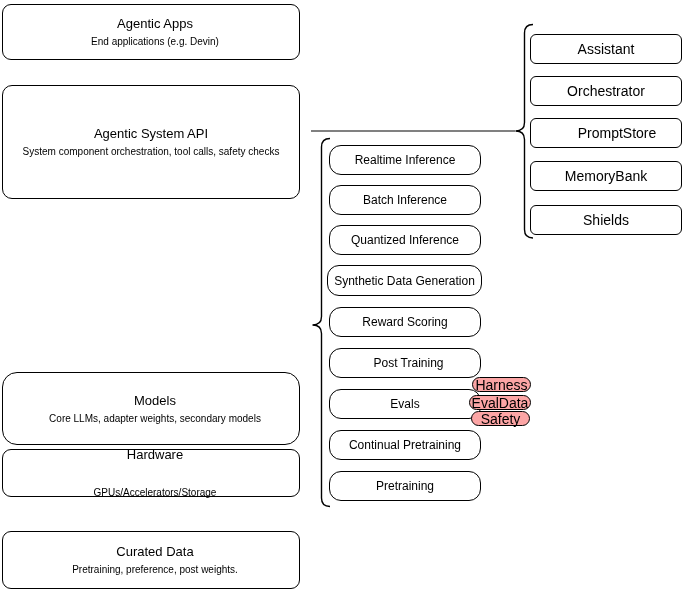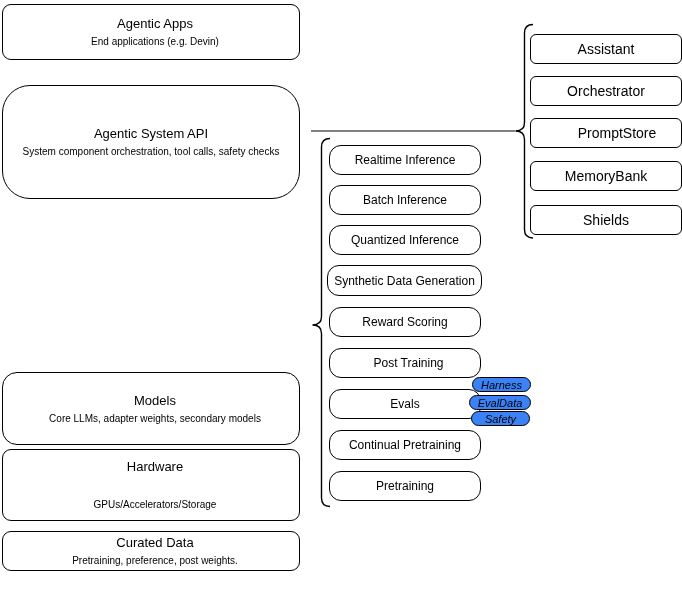--- a/index.html
+++ b/index.html
@@ -23,21 +23,21 @@
     display: flex;
     flex-direction: column;
     align-items: center;
     justify-content: center;
     text-align: center;
     z-index: 2;
   }
   .lbox .t { font-size: 13px; line-height: 15px; }
   .lbox .s { font-size: 10px; line-height: 12px; margin-top: 5px; }
   .r-sm { border-radius: 9px; padding-left: 8px; }
-  .r-lg { border-radius: 28px; }
+  .r-lg { border-radius: 10px; }
   
   .mbox {
     position: absolute;
     left: 329px;
     width: 152px;
     height: 30px;
     box-sizing: border-box;
     border: 1.5px solid #000;
     border-radius: 12px;
     background: #fff;
@@ -63,28 +63,27 @@
     justify-content: center;
     font-size: 14px;
     z-index: 2;
   }
   
   .pill {
     position: absolute;
     box-sizing: border-box;
     border: 1.3px solid #000;
     border-radius: 9px;
-    background: #3b82f6;
+    background: #fca5a5;
     display: flex;
     align-items: center;
     justify-content: center;
-    font-size: 11px;
+    font-size: 14px;
     white-space: nowrap;
     z-index: 3;
-    font-style: italic;
   }
   #connector-layer {
     position: absolute;
     left: 0; top: 0;
     width: 682px; height: 591px;
     z-index: 1;
     pointer-events: none;
   }
 </style>
 </head>
@@ -107,26 +106,26 @@
     <div class="t">Agentic System API</div>
     <div class="s">System component orchestration, tool calls, safety checks</div>
   </div>
 
 
   <div class="lbox r-sm" style="top:372px; height:73px;border-radius:15px;">
     <div class="t">Models</div>
     <div class="s">Core LLMs, adapter weights, secondary models</div>
   </div>
 
-  <div class="lbox r-sm" style="top:449px; height:72px;gap:20px;">
+  <div class="lbox r-sm" style="top:449px; height:48px;gap:20px;">
     <div class="t">Hardware</div>
     <div class="s">GPUs/Accelerators/Storage</div>
   </div>
 
-  <div class="lbox r-sm" style="top:531px; height:40px;">
+  <div class="lbox r-sm" style="top:531px; height:58px;">
     <div class="t">Curated Data</div>
     <div class="s">Pretraining, preference, post weights.</div>
   </div>
 
   <div class="mbox" style="top:145px;">Realtime Inference</div>
   <div class="mbox" style="top:185px;">Batch Inference</div>
   <div class="mbox" style="top:225px;">Quantized Inference</div>
   <div class="mbox" style="top:265px; left:327px; width:155px; height:31px;">Synthetic Data Generation</div>
   <div class="mbox" style="top:307px;">Reward Scoring</div>
   <div class="mbox" style="top:348px;padding-left:7px;">Post Training</div>

